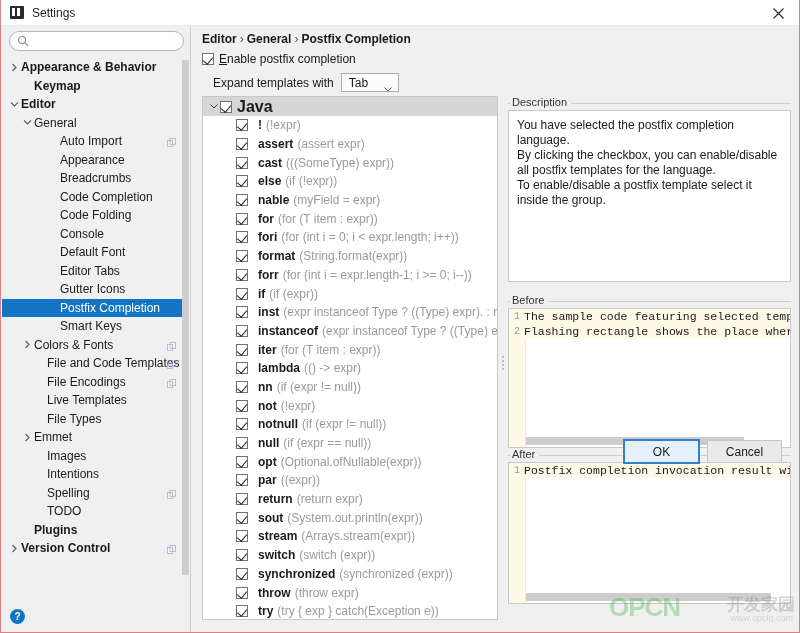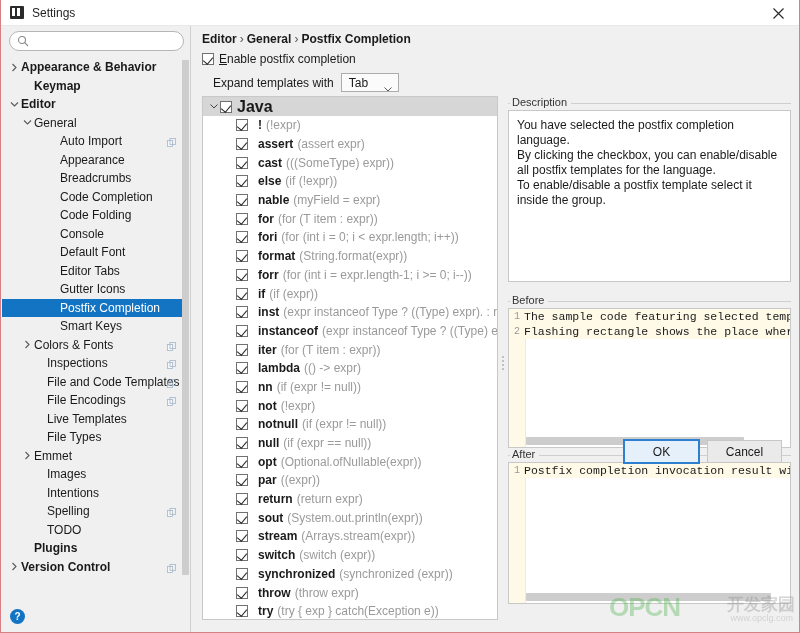--- a/index.html
+++ b/index.html
@@ -416,28 +416,20 @@
           <span class="arrow"></span>
           <span class="lbl">Smart Keys</span>
         </div>
         <div class="tnode" style="padding-left: 19px;">
           <span class="arrow">
             <svg width="7" height="9" viewBox="0 0 7 9">
               <path d="M1.5 1 L5 4.5 L1.5 8" fill="none" stroke="#5a5a5a" stroke-width="1.1"></path>
             </svg>
           </span>
           <span class="lbl">Colors &amp; Fonts</span>
-          <span class="copyic"><svg width="9" height="9" viewBox="0 0 9 9">
-              <rect x="0.5" y="2.5" width="5" height="6" fill="#fff" stroke="#6f93b5" stroke-width="0.9"></rect>
-              <rect x="3" y="0.5" width="5.5" height="6" fill="none" stroke="#6f93b5" stroke-width="0.9"></rect>
-            </svg></span>
-        </div>
-        <div class="tnode" style="padding-left: 32px;">
-          <span class="arrow"></span>
-          <span class="lbl">Inspections</span>
           <span class="copyic"><svg width="9" height="9" viewBox="0 0 9 9">
               <rect x="0.5" y="2.5" width="5" height="6" fill="#fff" stroke="#6f93b5" stroke-width="0.9"></rect>
               <rect x="3" y="0.5" width="5.5" height="6" fill="none" stroke="#6f93b5" stroke-width="0.9"></rect>
             </svg></span>
         </div>
         <div class="tnode" style="padding-left: 32px;">
           <span class="arrow"></span>
           <span class="lbl">File and Code Templates</span>
           <span class="copyic"><svg width="9" height="9" viewBox="0 0 9 9">
               <rect x="0.5" y="2.5" width="5" height="6" fill="#fff" stroke="#6f93b5" stroke-width="0.9"></rect>

